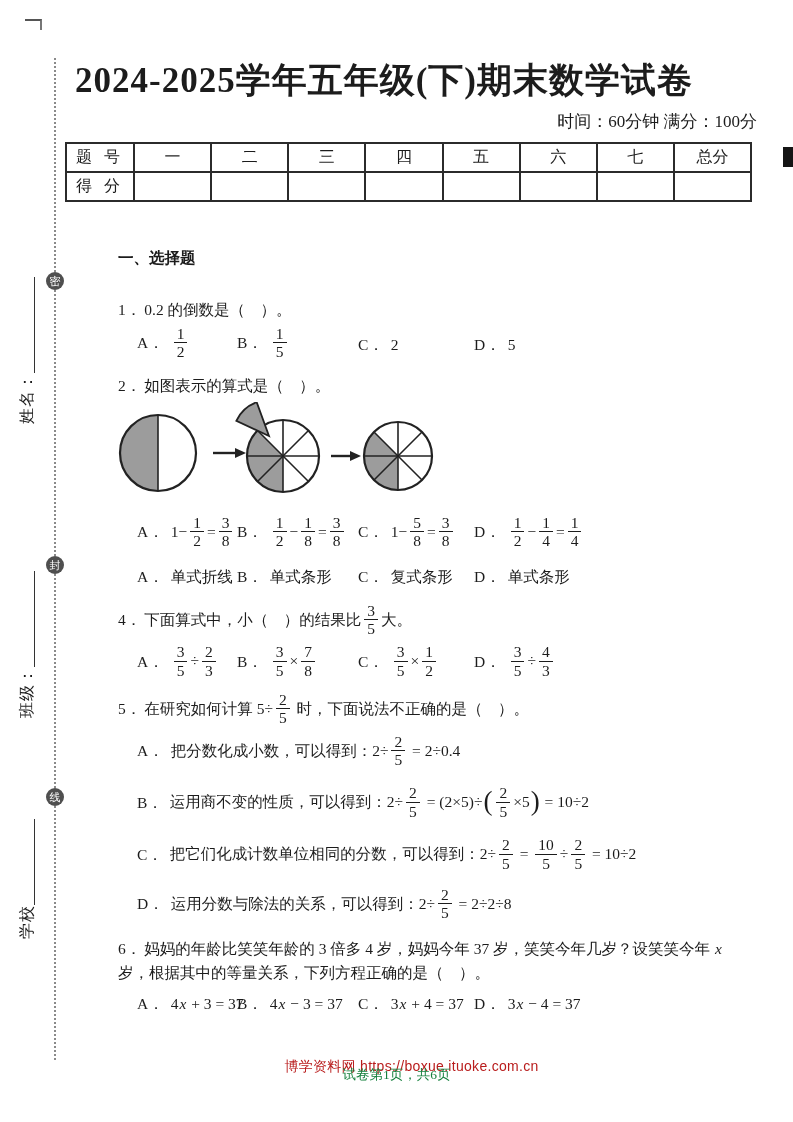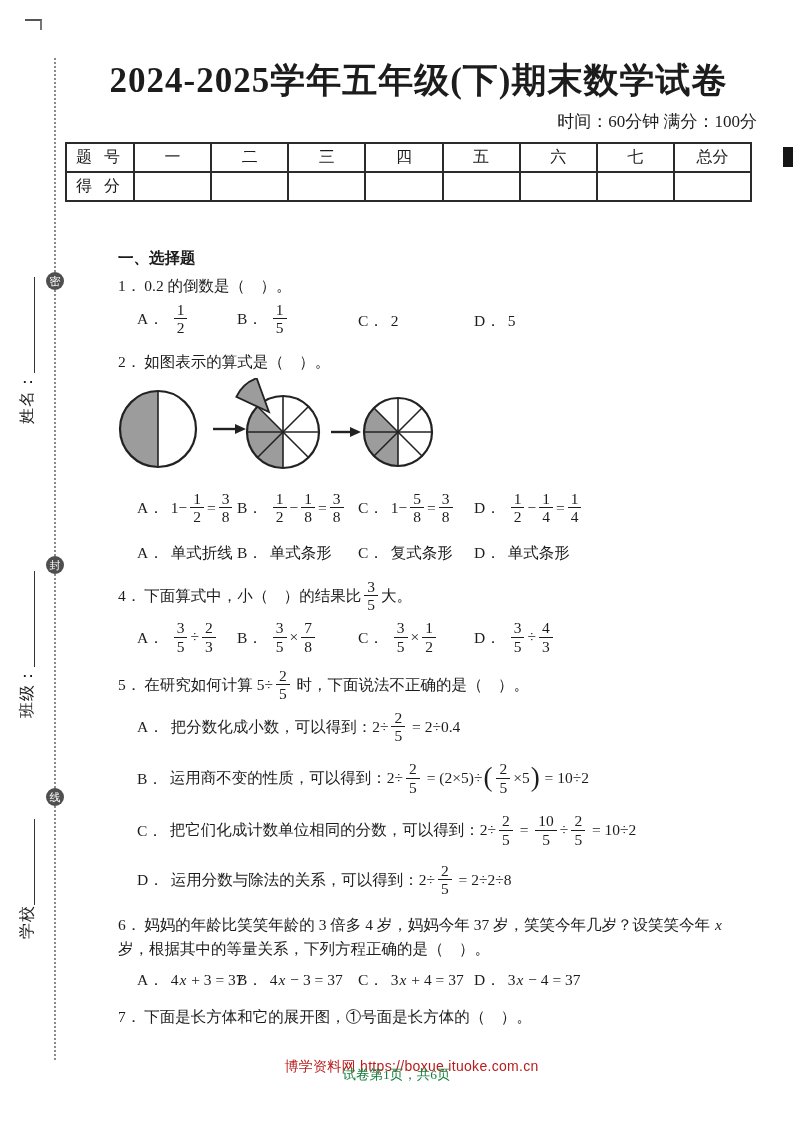--- a/index.html
+++ b/index.html
@@ -20,35 +20,35 @@
           transform:rotate(-90deg);font-size:16px;white-space:nowrap;letter-spacing:1px;}
   .vfield .blank{display:inline-block;border-bottom:1.5px solid #333;height:15px;}
   .vf-name{width:172px;left:-59px;top:326px;}
   .vf-name .blank{width:96px;}
   .vf-class{width:176px;left:-61px;top:618px;}
   .vf-class .blank{width:96px;}
   .vf-school{width:138px;left:-42px;top:858px;}
   .vf-school .blank{width:86px;}
 
   
-  .title{position:absolute;left:75px;width:687px;top:57px;text-align:center;
+  .title{position:absolute;left:75px;width:687px;top:57px;
          font-size:35px;font-weight:bold;letter-spacing:1px;}
   .meta{position:absolute;right:36px;top:110px;font-size:17px;}
   .meta span{}
   .meta span:first-child{margin-left:0;}
 
   
   .score-table{position:absolute;left:65px;top:142px;width:687px;border-collapse:collapse;
                table-layout:fixed;}
   .score-table td{border:2px solid #2b2b2b;height:27px;text-align:center;font-size:16px;padding:0;}
   .score-table td.lab{width:66px;letter-spacing:4px;}
 
   
   .content{position:absolute;left:118px;top:240px;width:642px;font-size:15.5px;line-height:1.55;}
-  .sec-head{font-weight:bold;margin:6px 0 4px;}
+  .sec-head{font-weight:bold;margin:6px 0 28px;}
   .question{margin:0 0 6px;}
   .stem{margin:0 0 4px;}
   .qnum{margin-right:3px;}
   .opts-grid{display:grid;grid-template-columns:100px 121px 116px auto;
              margin:2px 0 10px 19px;align-items:center;min-height:30px;}
   .opt{white-space:nowrap;}
   .olabel{margin-right:7px;}
   .opts-stack .opt{margin:4px 0 12px 19px;white-space:normal;}
 
   
@@ -217,22 +217,19 @@
         </div>
         <div class="question">
           <div class="stem"><span class="qnum">6．</span><span>妈妈的年龄比笑笑年龄的 3 倍多 4 岁，妈妈今年 37 岁，笑笑今年几岁？设笑笑今年 </span><span class="it">x</span><br><span>岁，根据其中的等量关系，下列方程正确的是（　）。</span></div>
           <div class="opts-grid">
             <div class="opt"><span class="olabel">A．</span><span>4</span><span class="it">x</span><span> + 3 = 37</span></div>
             <div class="opt"><span class="olabel">B．</span><span>4</span><span class="it">x</span><span> − 3 = 37</span></div>
             <div class="opt"><span class="olabel">C．</span><span>3</span><span class="it">x</span><span> + 4 = 37</span></div>
             <div class="opt"><span class="olabel">D．</span><span>3</span><span class="it">x</span><span> − 4 = 37</span></div>
           </div>
         </div>
-        <div class="question">
-          <div class="stem"><span class="qnum">7．</span><span>下面是长方体和它的展开图，①号面是长方体的（　）。</span></div>
-        </div>
       </div>
   </div>
 
   <div class="watermark">博学资料网 https://boxue.ituoke.com.cn</div>
   <div class="pageinfo">试卷第1页，共6页</div>
 
 </div>
 
 </body></html>

